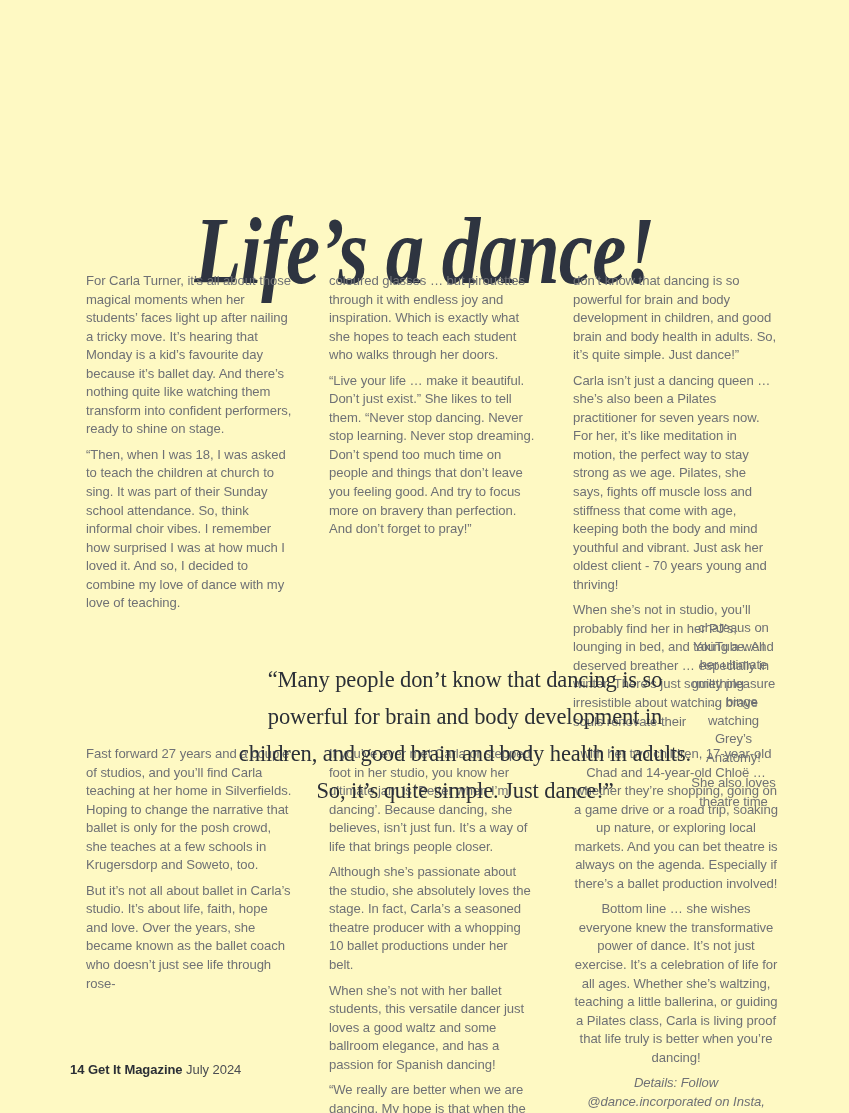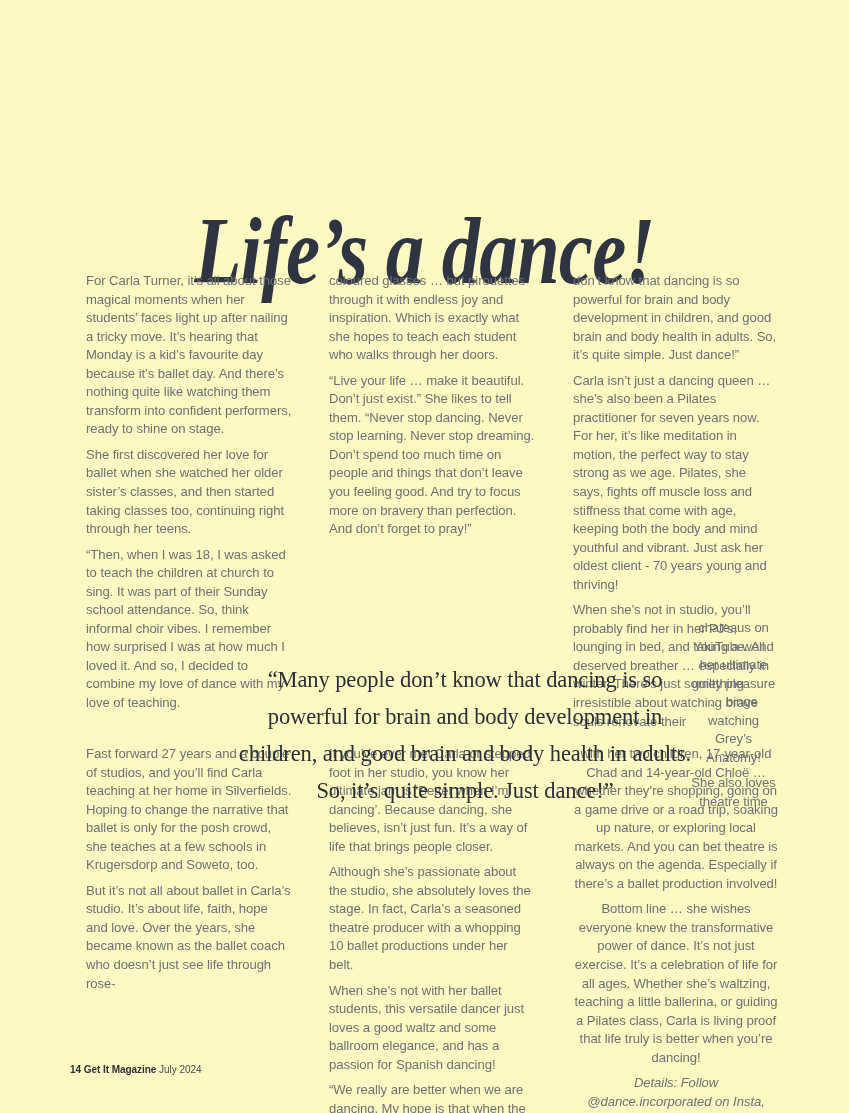--- a/index.html
+++ b/index.html
@@ -85,38 +85,37 @@
     color: #2b2f36;
     letter-spacing: -0.1px;
     margin-top: 39px;
   }
 
   
   .footer {
     position: absolute;
     left: 70px;
     top: 1063px;
-    font-size: 10px;
+    font-size: 13px;
     line-height: 13px;
     color: #4b4d52;
     letter-spacing: -0.05px;
   }
   .footer .fbold { font-weight: 700; color: #2b2f36; }
   .footer .fnorm { font-weight: 400; color: #4b4d52; }
 </style>
 </head>
 <body>
 
 <div class="page">
 
   <h1 class="headline">Life’s a dance!</h1>
 
   <div class="col-text" id="col1-top">
     <p>For Carla Turner, it’s all about those magical moments when her students’ faces light up after nailing a tricky move. It’s hearing that Monday is a kid’s favourite day because it’s ballet day. And there’s nothing quite like watching them transform into confident performers, ready to shine on stage.</p>
-    <p>She first discovered her love for ballet when she watched her older sister’s classes, and then started taking classes too, continuing right through her teens.</p>
     <p>“Then, when I was 18, I was asked to teach the children at church to sing. It was part of their Sunday school attendance. So, think informal choir vibes. I remember how surprised I was at how much I loved it. And so, I decided to combine my love of dance with my love of teaching.</p>
   </div>
 
 
   <div class="col-text" id="col1-bottom">
     <p>Fast forward 27 years and a couple of studios, and you’ll find Carla teaching at her home in Silverfields. Hoping to change the narrative that ballet is only for the posh crowd, she teaches at a few schools in Krugersdorp and Soweto, too.</p>
     <p>But it’s not all about ballet in Carla’s studio. It’s about life, faith, hope and love. Over the years, she became known as the ballet coach who doesn’t just see life through rose-</p>
   </div>
 
   <div class="col-text" id="col2-top">

